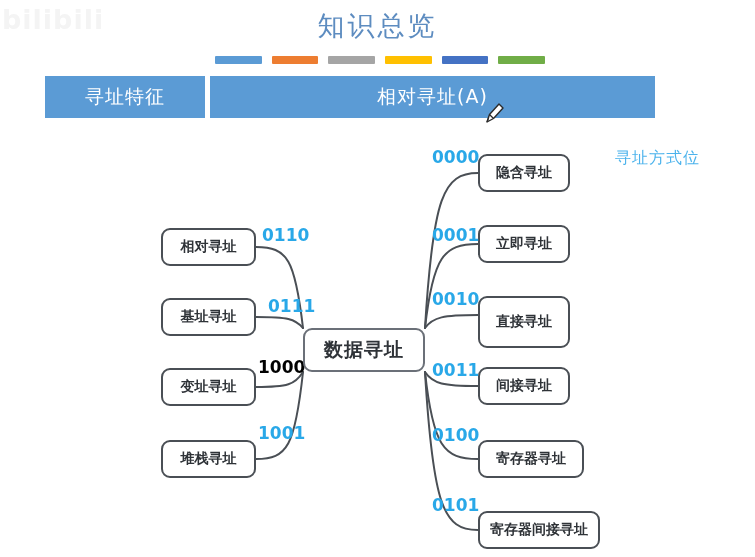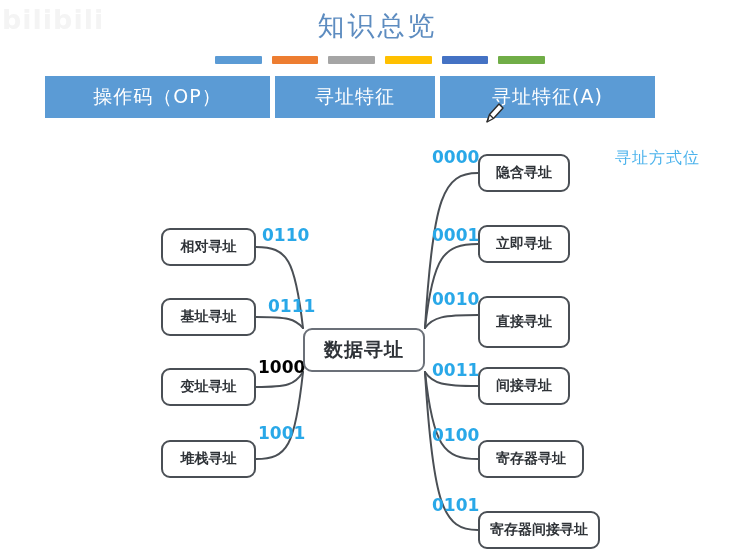--- a/index.html
+++ b/index.html
@@ -151,23 +151,22 @@
 <div id="color-strip">
     <div class="swatch" style="background: rgb(91, 155, 213);"></div>
     <div class="swatch" style="background: rgb(237, 125, 49);"></div>
     <div class="swatch" style="background: rgb(165, 165, 165);"></div>
     <div class="swatch" style="background: rgb(255, 192, 0);"></div>
     <div class="swatch" style="background: rgb(68, 114, 196);"></div>
     <div class="swatch" style="background: rgb(112, 173, 71);"></div>
   </div>
 
 <div id="format-bars">
-    <div class="format-cell op" style="background: rgb(91, 155, 213);">操作码（OP）</div>
     <div class="format-cell mode" style="background: rgb(91, 155, 213);">寻址特征</div>
-    <div class="format-cell addr" style="background: rgb(91, 155, 213);">寻址特征(A)</div>
+    <div class="format-cell addr" style="background: rgb(91, 155, 213);">相对寻址(A)</div>
   </div>
 
 <svg id="pen-cursor" viewBox="0 0 22 26">
   <path d="M3 22 L5.5 14.5 L15 4 L19 8 L9.5 18.5 Z" fill="#ffffff" stroke="#2b2b2b" stroke-width="1.4" stroke-linejoin="round"></path>
   <path d="M5.5 14.5 L9.5 18.5" stroke="#2b2b2b" stroke-width="1.2"></path>
   <path d="M3 22 L4.6 17.6" stroke="#2b2b2b" stroke-width="1.2"></path>
 </svg>
 
 <div id="mindmap">
   <svg id="mindmap-svg">

